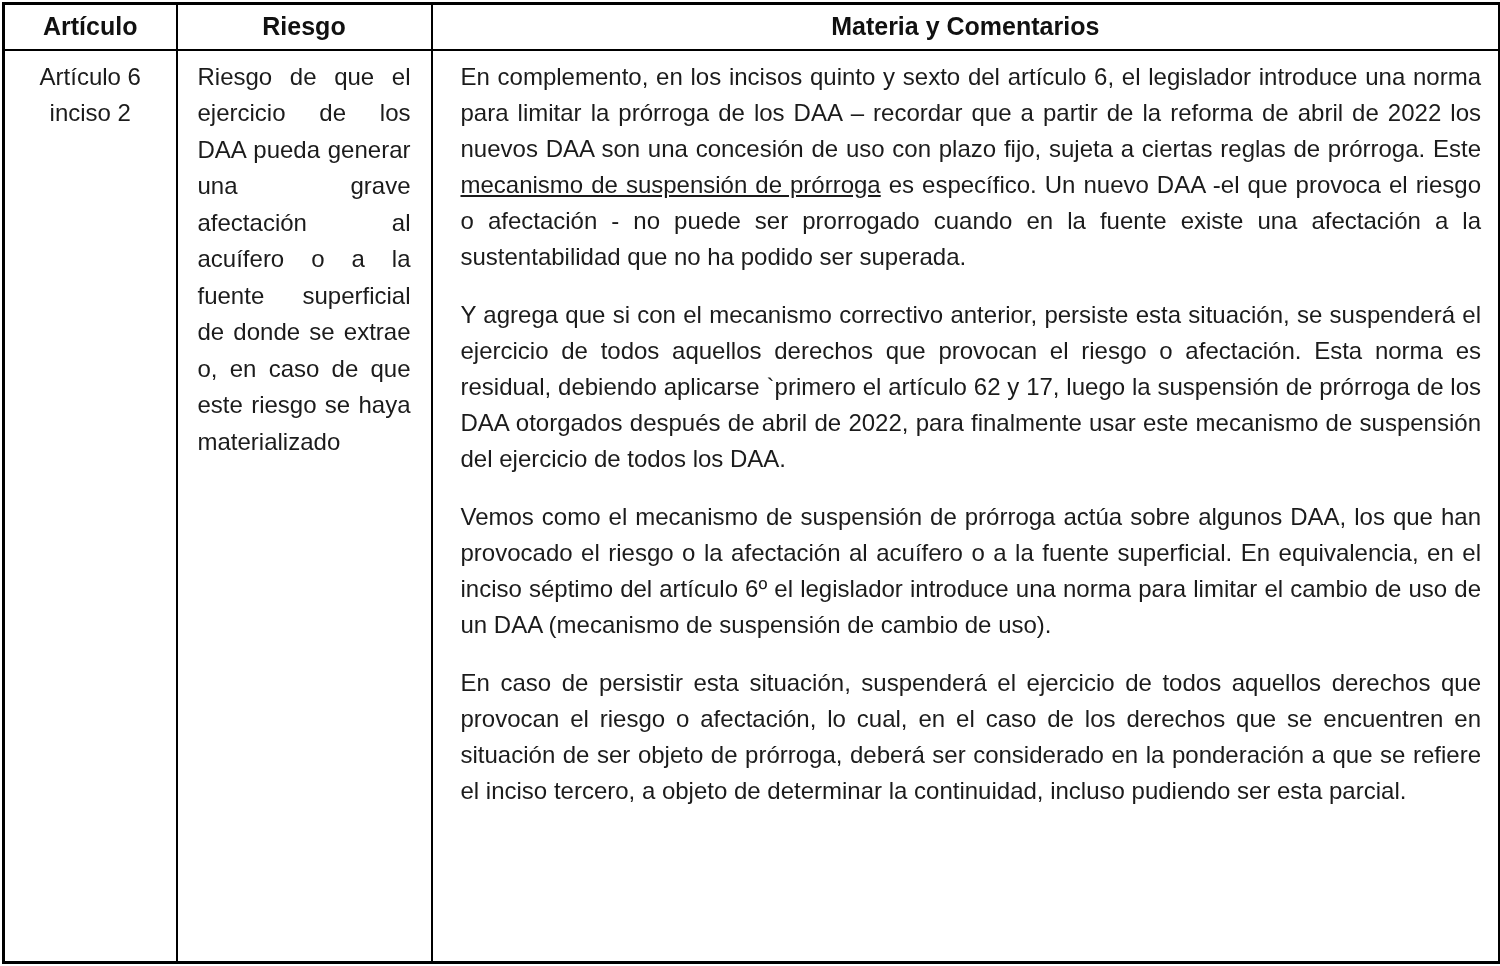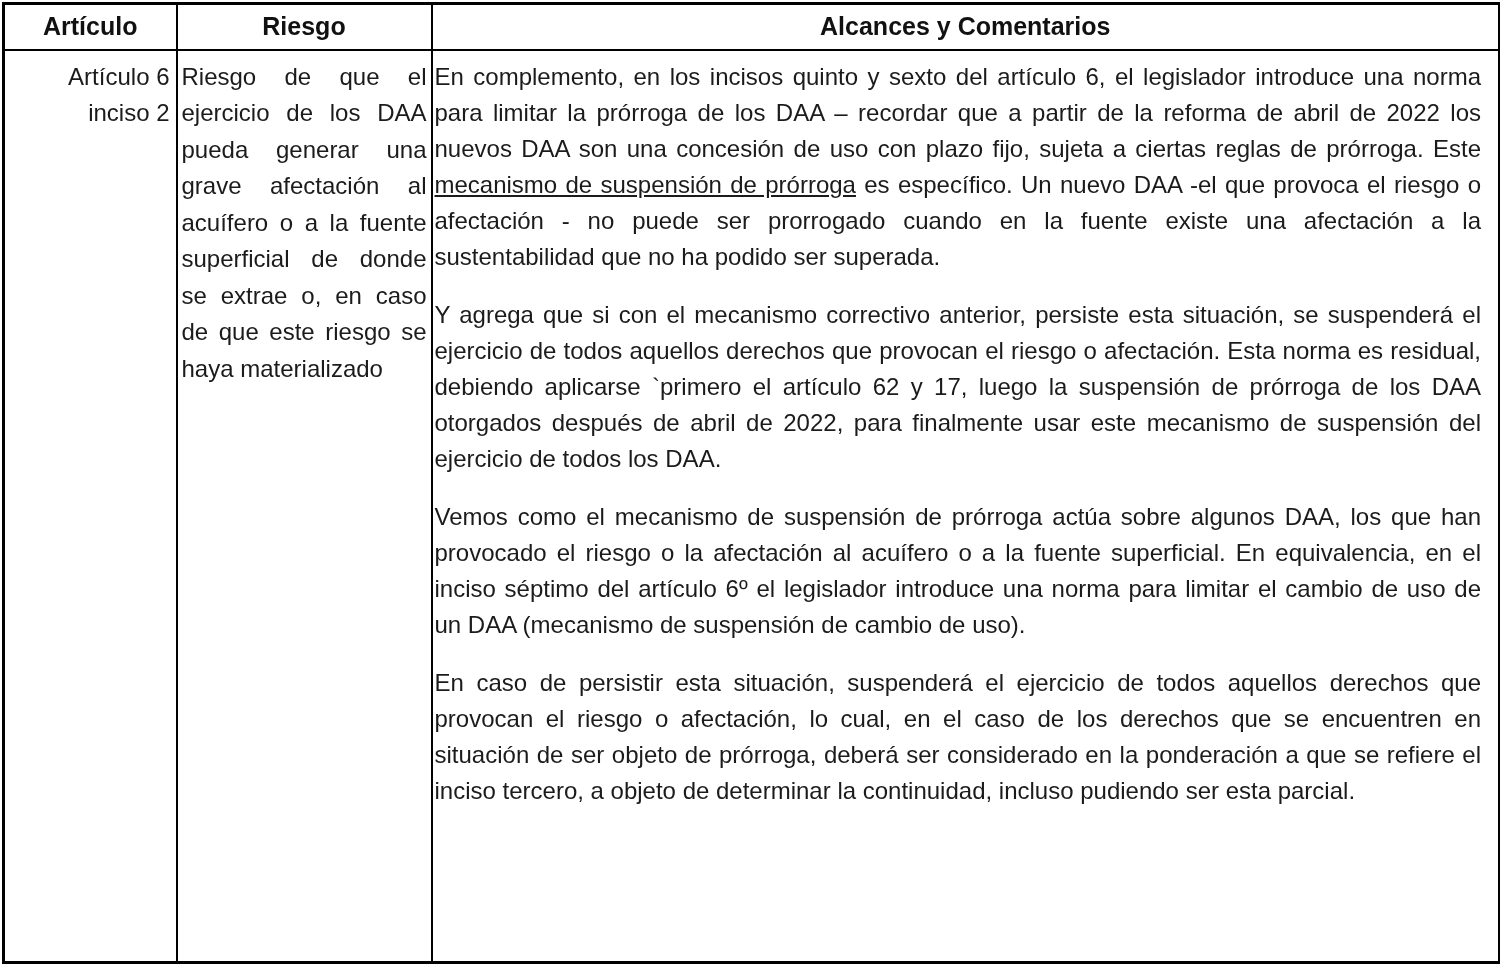--- a/index.html
+++ b/index.html
@@ -33,36 +33,36 @@
   }
   th.header-cell {
     font-size: 25px;
     font-weight: bold;
     text-align: center;
     padding: 7px 4px 8px 4px;
     height: 45px;
     color: #111;
   }
   td.cell-articulo {
-    text-align: right;
+    text-align: center;
     font-size: 24px;
     line-height: 1.5;
     padding: 8px 6px;
   }
   td.cell-materia {
     font-size: 24px;
     line-height: 1.52;
     text-align: justify;
-    padding: 8px 4px;
+    padding: 8px 20px;
   }
   td.cell-comentarios {
     font-size: 24px;
     line-height: 1.5;
     text-align: justify;
-    padding: 8px 17px 8px 2px;
+    padding: 8px 17px 8px 28px;
   }
   p.para {
     margin: 0 0 22px 0;
   }
   p.para:last-child {
     margin-bottom: 0;
   }
   .u {
     text-decoration: underline;
   }
@@ -73,21 +73,21 @@
 <table class="doc-table">
   <colgroup>
     <col class="c1">
     <col class="c2">
     <col class="c3">
   </colgroup>
   <thead>
     <tr>
       <th class="header-cell">Artículo</th>
       <th class="header-cell">Riesgo</th>
-      <th class="header-cell">Alcances y Comentarios</th>
+      <th class="header-cell">Materia y Comentarios</th>
     </tr>
   </thead>
   <tbody>
     <tr>
       <td class="cell-articulo">
         <div>Artículo 6</div>
         <div>inciso 2</div>
       </td>
       <td class="cell-materia">
         <p class="para">Riesgo de que el ejercicio de los DAA pueda generar una grave afectación al acuífero o a la fuente superficial de donde se extrae o, en caso de que este riesgo se haya materializado</p>

